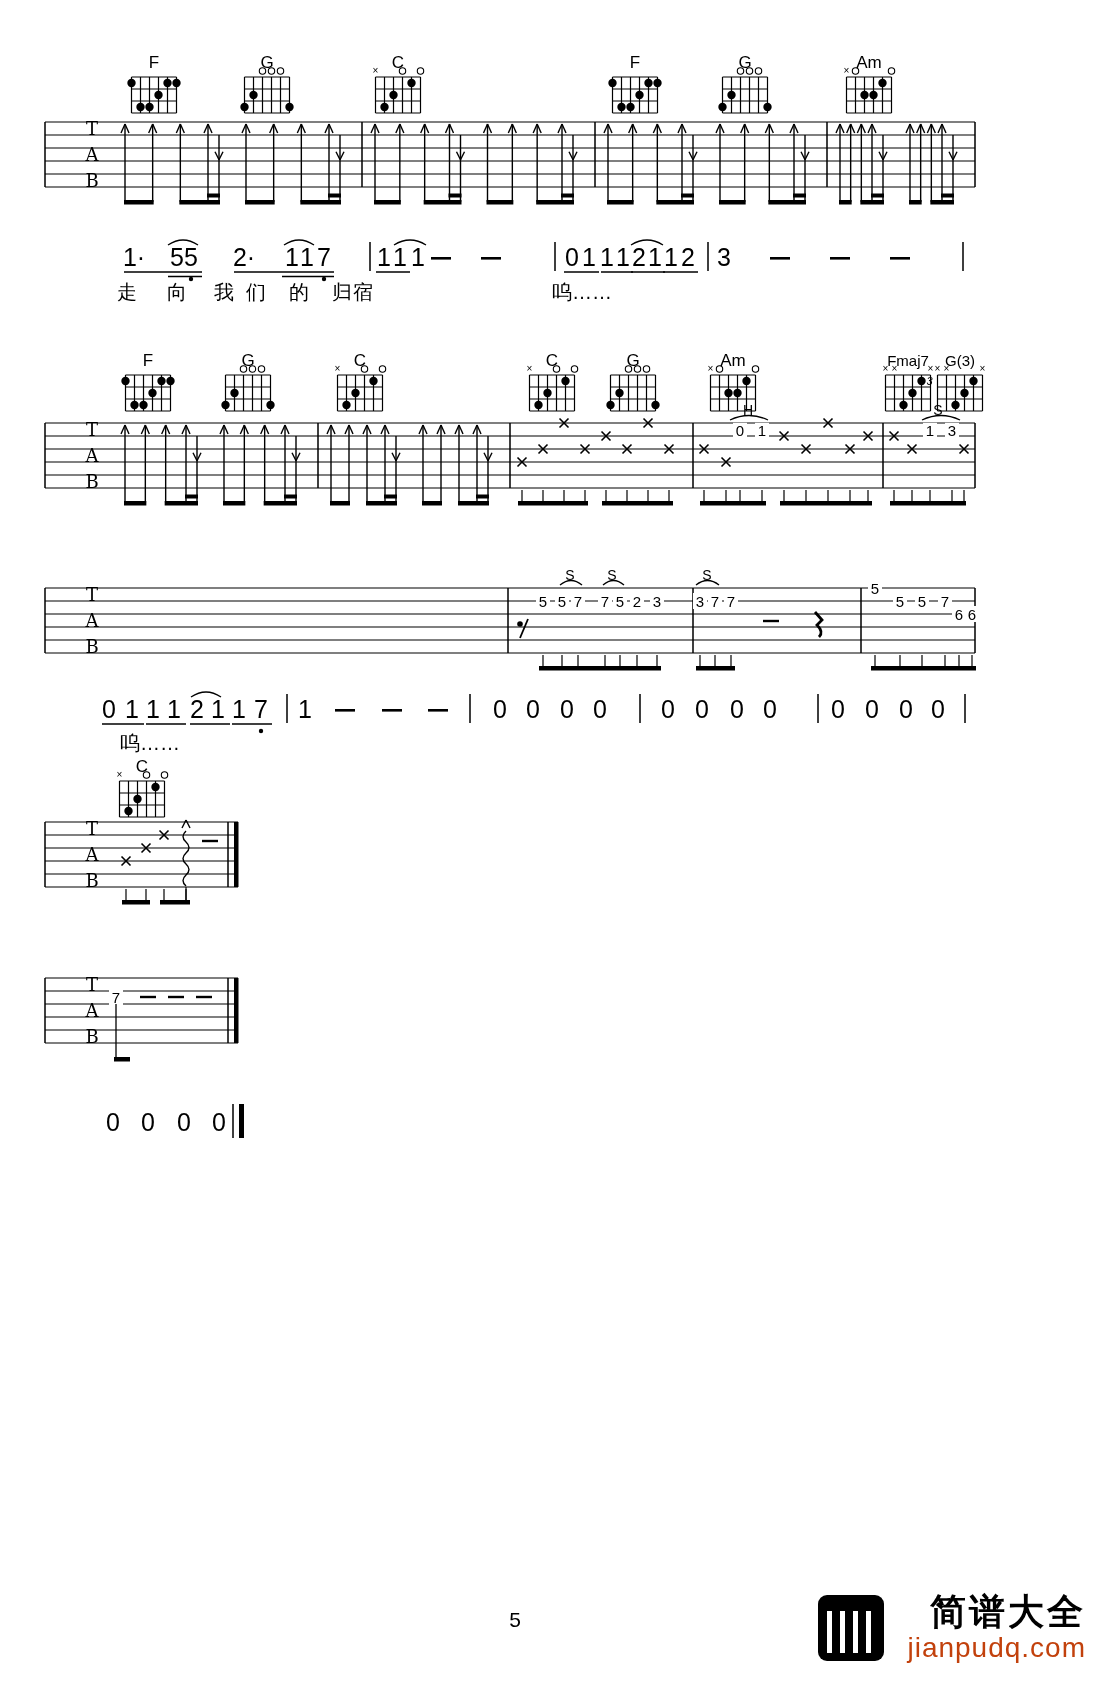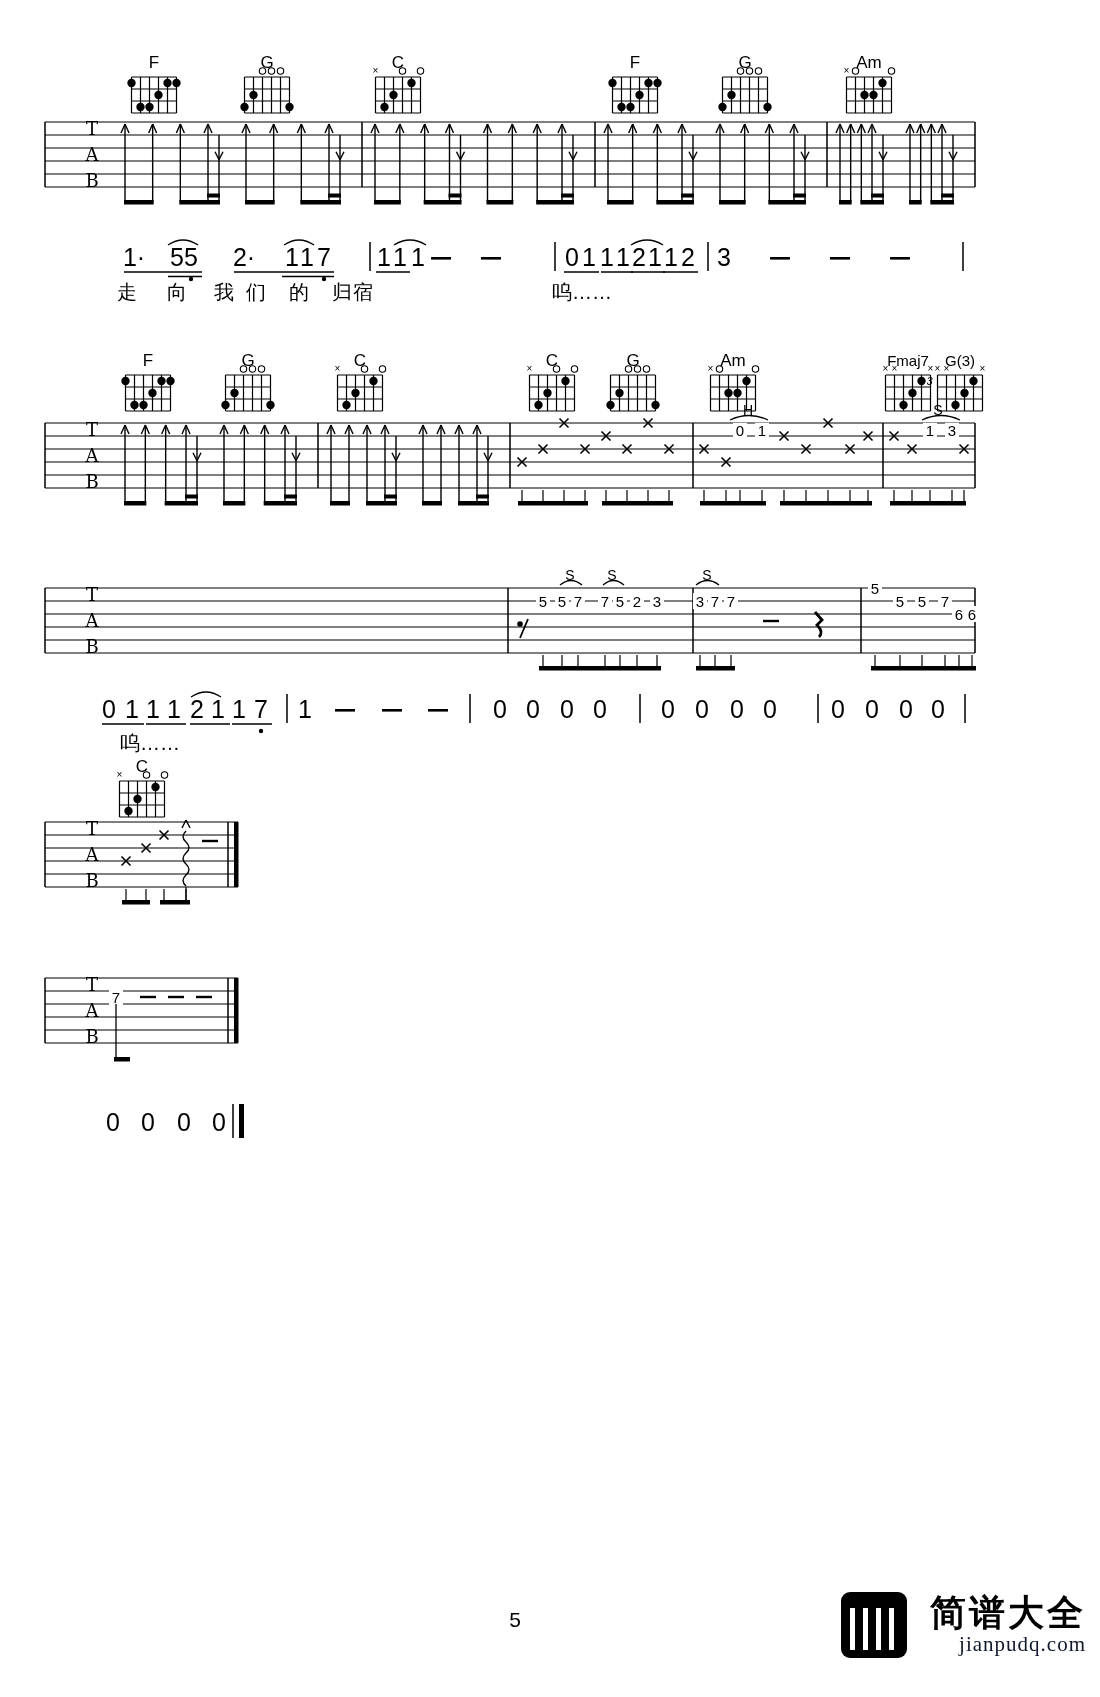--- a/index.html
+++ b/index.html
@@ -7,21 +7,21 @@
         font-family:"Liberation Sans",sans-serif;color:#000;}
   #score{position:absolute;left:0;top:0;}
   .page-number{position:absolute;left:500px;top:1608px;width:30px;text-align:center;
         font-size:21px;color:#000;font-family:"Liberation Sans",sans-serif;}
   .watermark{position:absolute;right:14px;top:1592px;display:flex;align-items:center;gap:23px;}
   .wm-icon{width:66px;height:66px;background:#000;border-radius:9px;position:relative;}
   .wm-keys{position:absolute;left:9px;right:9px;top:16px;bottom:8px;
         background:repeating-linear-gradient(90deg,#fff 0 5px,#000 5px 13px);}
   .wm-text{display:flex;flex-direction:column;align-items:flex-end;}
   .wm-title{font-size:36px;font-weight:bold;letter-spacing:3px;line-height:1.1;color:#000;}
-  .wm-url{font-size:21px;color:#0f172a;letter-spacing:1px;font-family:Liberation Serif, serif;}
+  .wm-url{font-size:28px;color:#c2410c;letter-spacing:1px;}
 </style>
 </head>
 <body>
 
 <div class="page">
   <svg id="score" width="1100" height="1697" viewBox="0 0 1100 1697" xmlns="http://www.w3.org/2000/svg">
       <g>
         <g>
           <text x="154" y="68" fill="#000000" font-size="17" font-family="&quot;Liberation Sans&quot;,sans-serif" text-anchor="middle" font-style="normal" font-weight="normal">F</text>
           <line x1="131.5" y1="77" x2="131.5" y2="113" stroke="#000000" stroke-width="1.2"></line>

